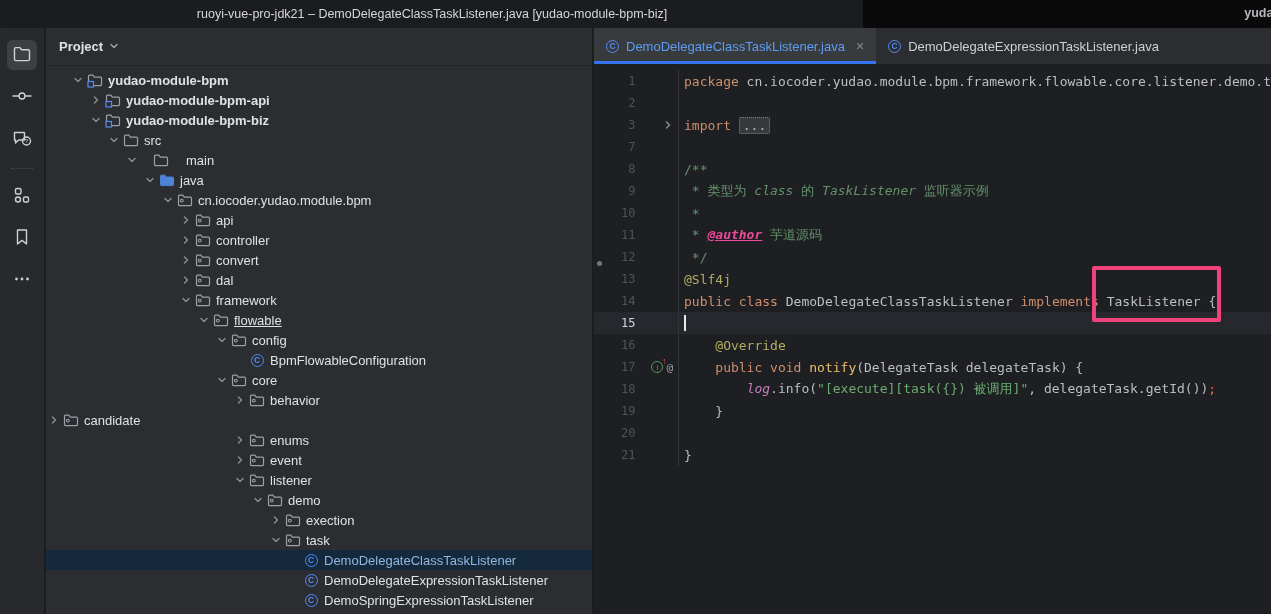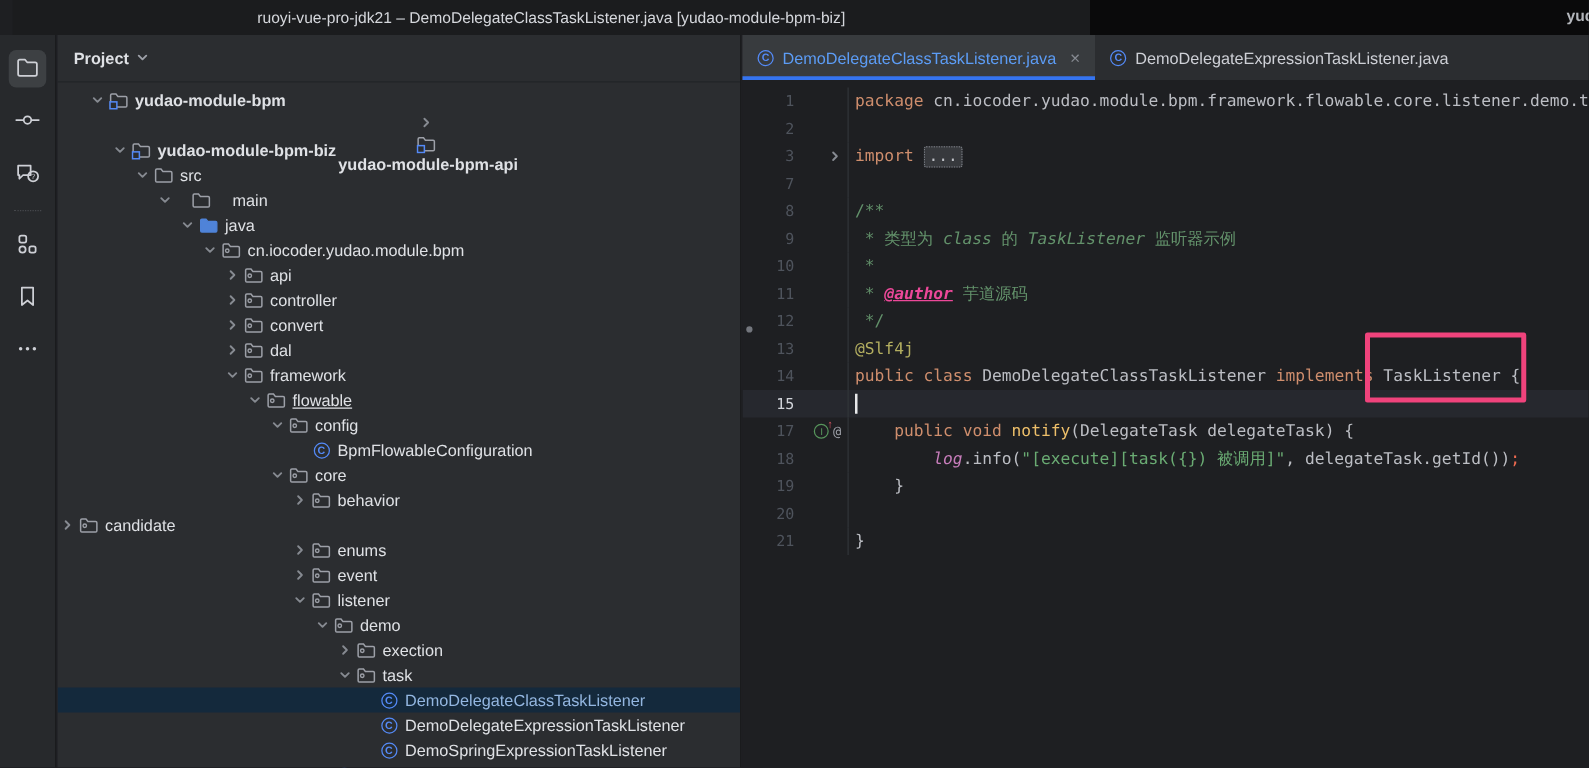--- a/index.html
+++ b/index.html
@@ -1,20 +1,20 @@
 <!DOCTYPE html>
 <html><head>
 <meta charset="utf-8">
 <style>
   * { margin:0; padding:0; box-sizing:border-box; }
   html,body { width:1271px; height:614px; overflow:hidden; }
   body { position:relative; background:#1e1f22; font-family:"Liberation Sans","DejaVu Sans",sans-serif; font-size:13px; color:#dfe1e5; }
 
   
-  #titlebar { position:absolute; left:10px; top:0; width:1182px; height:28px; }
+  #titlebar { position:absolute; left:1px; top:0; width:1182px; height:28px; }
   #titlebar-left { position:absolute; left:0; top:0; width:862px; height:28px; background:#1b1c1e;
     display:flex; align-items:center; justify-content:center; }
   #titlebar-left span { color:#d5d7dc; font-size:12.5px; }
   #titlebar-right { position:absolute; left:862px; top:0; width:409px; height:28px; background:#0a0a0b; overflow:hidden; }
   #titlebar-right span { position:absolute; right:-9px; top:6px; color:#b4b7bc; font-size:12.5px; font-weight:600; }
 
   
   #stripe { position:absolute; left:0; top:28px; width:45px; height:586px; background:#27292c;
     border-right:1px solid #1a1b1d; display:flex; flex-direction:column; align-items:center; }
   .stripe-btn { width:30px; height:30px; border-radius:6px; display:flex; align-items:center; justify-content:center; margin-top:12px; }
@@ -164,21 +164,21 @@
           </svg>
         </span>
         <span class="ticon">
           <svg width="16" height="16" viewBox="0 0 16 16">
             <path d="M1.5 4.2c0-.6.4-1 1-1h3.3l1.5 1.9h6.2c.6 0 1 .4 1 1v6.5c0 .6-.4 1-1 1H2.5c-.6 0-1-.4-1-1z" fill="none" stroke="#9da0a8" stroke-width="1.2"></path>
             <rect x="1" y="9.5" width="5.5" height="5.5" fill="#2b2d30" stroke="#548af7" stroke-width="1.2"></rect>
           </svg>
         </span>
         <span class="tlabel bold">yudao-module-bpm</span>
       </div>
-      <div class="trow" style="padding-left: 42px; flex-direction: column;">
+      <div class="trow" style="padding-left: 42px;">
         <span class="chev-slot">
           <svg width="10" height="10" viewBox="0 0 10 10">
             <path d="M3.5 2l3 3-3 3"></path>
           </svg>
         </span>
         <span class="ticon">
           <svg width="16" height="16" viewBox="0 0 16 16">
             <path d="M1.5 4.2c0-.6.4-1 1-1h3.3l1.5 1.9h6.2c.6 0 1 .4 1 1v6.5c0 .6-.4 1-1 1H2.5c-.6 0-1-.4-1-1z" fill="none" stroke="#9da0a8" stroke-width="1.2"></path>
             <rect x="1" y="9.5" width="5.5" height="5.5" fill="#2b2d30" stroke="#548af7" stroke-width="1.2"></rect>
           </svg>
@@ -610,20 +610,27 @@
       </div>
       <div class="cline cur">
         <div class="gutter">
           <span class="lnum">15</span>
           <span class="gslot"></span>
         </div>
         <span class="codetext"><span class="caret"></span></span>
       </div>
       <div class="cline">
         <div class="gutter">
+          <span class="lnum">16</span>
+          <span class="gslot"></span>
+        </div>
+        <span class="codetext"><span class="tk-d">    </span><span class="tk-ann">@Override</span></span>
+      </div>
+      <div class="cline">
+        <div class="gutter">
           <span class="lnum">17</span>
           <span class="gslot">
             <span class="impl-icon">I<span class="arrow">↑</span></span>
             <span class="at-icon">@</span>
           </span>
         </div>
         <span class="codetext"><span class="tk-d">    </span><span class="tk-kw">public</span><span class="tk-d"> </span><span class="tk-kw">void</span><span class="tk-d"> </span><span class="tk-mth">notify</span><span class="tk-d">(DelegateTask delegateTask) {</span></span>
       </div>
       <div class="cline">
         <div class="gutter">

